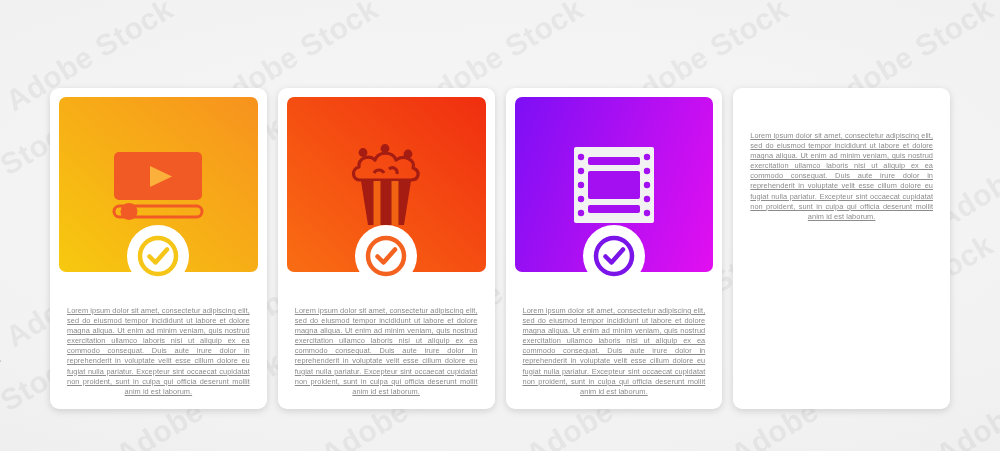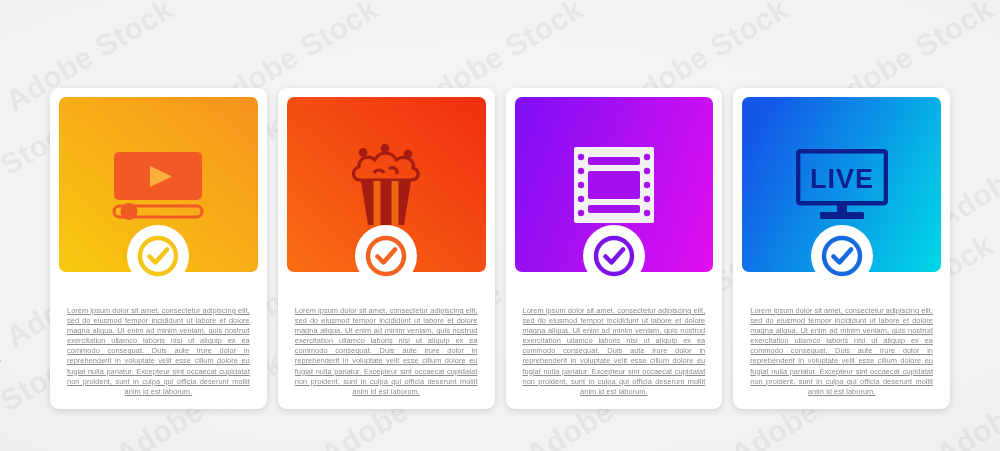--- a/index.html
+++ b/index.html
@@ -283,37 +283,19 @@
           <svg width="44" height="44" viewBox="0 0 44 44">
             <circle cx="22" cy="22" r="18" fill="none" stroke="#7a14e8" stroke-width="4.5"></circle>
             <path d="M13.5 22.5 L19.5 28.5 L31 15.5" fill="none" stroke="#7a14e8" stroke-width="4.5" stroke-linecap="round" stroke-linejoin="round"></path>
           </svg>
         </div>
       </div>
       <div class="copy">Lorem ipsum dolor sit amet, consectetur adipiscing elit, sed do eiusmod tempor incididunt ut labore et dolore magna aliqua. Ut enim ad minim veniam, quis nostrud exercitation ullamco laboris nisi ut aliquip ex ea commodo consequat. Duis aute irure dolor in reprehenderit in voluptate velit esse cillum dolore eu fugiat nulla pariatur. Excepteur sint occaecat cupidatat non proident, sunt in culpa qui officia deserunt mollit anim id est laborum.</div>
     </div>
 
     <div class="card">
-      <div class="panel">
-        <div class="panel-fill" id="fill-3" style="background: linear-gradient(115deg, rgb(20, 88, 232) 10%, rgb(0, 217, 230) 100%);"></div>
-        <div class="icon-wrap">
-          <svg width="92" height="72" viewBox="0 0 92 72">
-            <rect x="2.2" y="2.2" width="87.6" height="52" rx="2" fill="none" stroke="#0b1f8f" stroke-width="4.4"></rect>
-            <text x="46" y="39" text-anchor="middle" font-family="Liberation Sans, sans-serif" font-size="27" font-weight="700" fill="#0b1f8f" letter-spacing="1" id="live-label">LIVE</text>
-            <rect x="41" y="54" width="10" height="9" fill="#0b1f8f"></rect>
-            <rect x="24" y="63" width="44" height="7" rx="1.5" fill="#0b1f8f"></rect>
-          </svg>
-        </div>
-        <div class="notch"></div>
-        <div class="badge">
-          <svg width="44" height="44" viewBox="0 0 44 44">
-            <circle cx="22" cy="22" r="18" fill="none" stroke="#1769e0" stroke-width="4.5"></circle>
-            <path d="M13.5 22.5 L19.5 28.5 L31 15.5" fill="none" stroke="#1769e0" stroke-width="4.5" stroke-linecap="round" stroke-linejoin="round"></path>
-          </svg>
-        </div>
-      </div>
       <div class="copy">Lorem ipsum dolor sit amet, consectetur adipiscing elit, sed do eiusmod tempor incididunt ut labore et dolore magna aliqua. Ut enim ad minim veniam, quis nostrud exercitation ullamco laboris nisi ut aliquip ex ea commodo consequat. Duis aute irure dolor in reprehenderit in voluptate velit esse cillum dolore eu fugiat nulla pariatur. Excepteur sint occaecat cupidatat non proident, sunt in culpa qui officia deserunt mollit anim id est laborum.</div>
     </div>
 
   </div>
 
   <div class="credit">Adobe Stock | #655895043</div>
 </div>
 
 </body></html>

